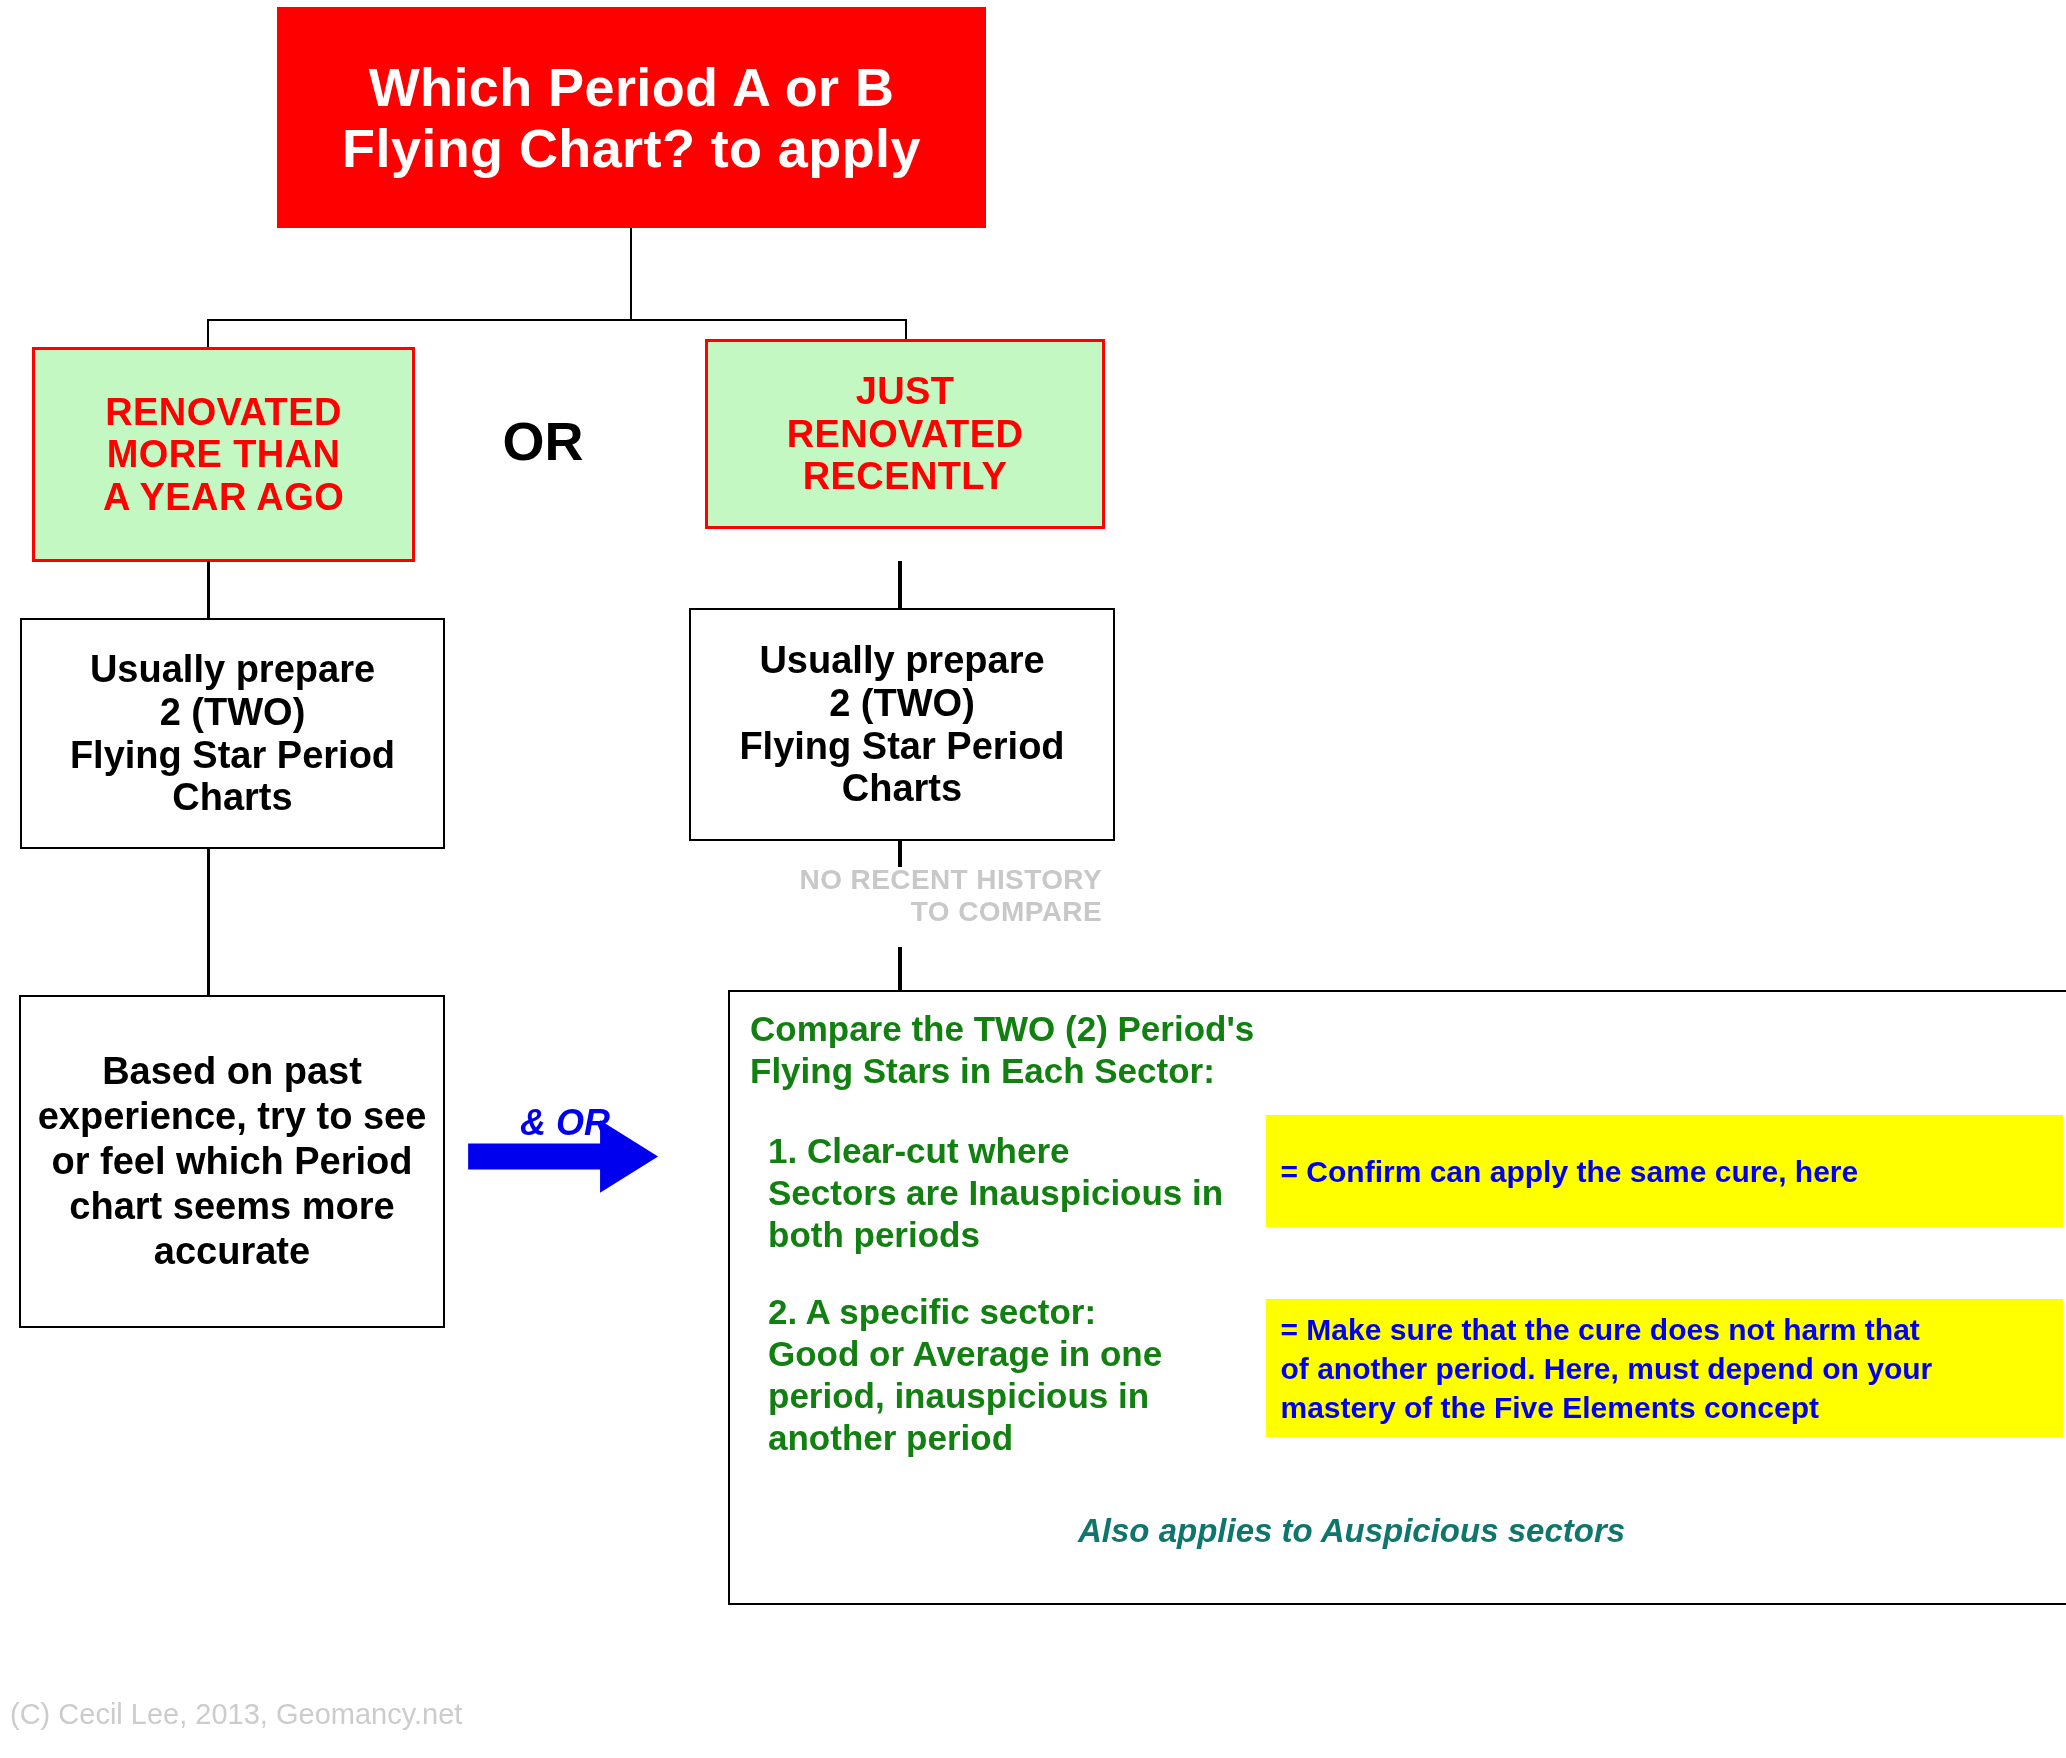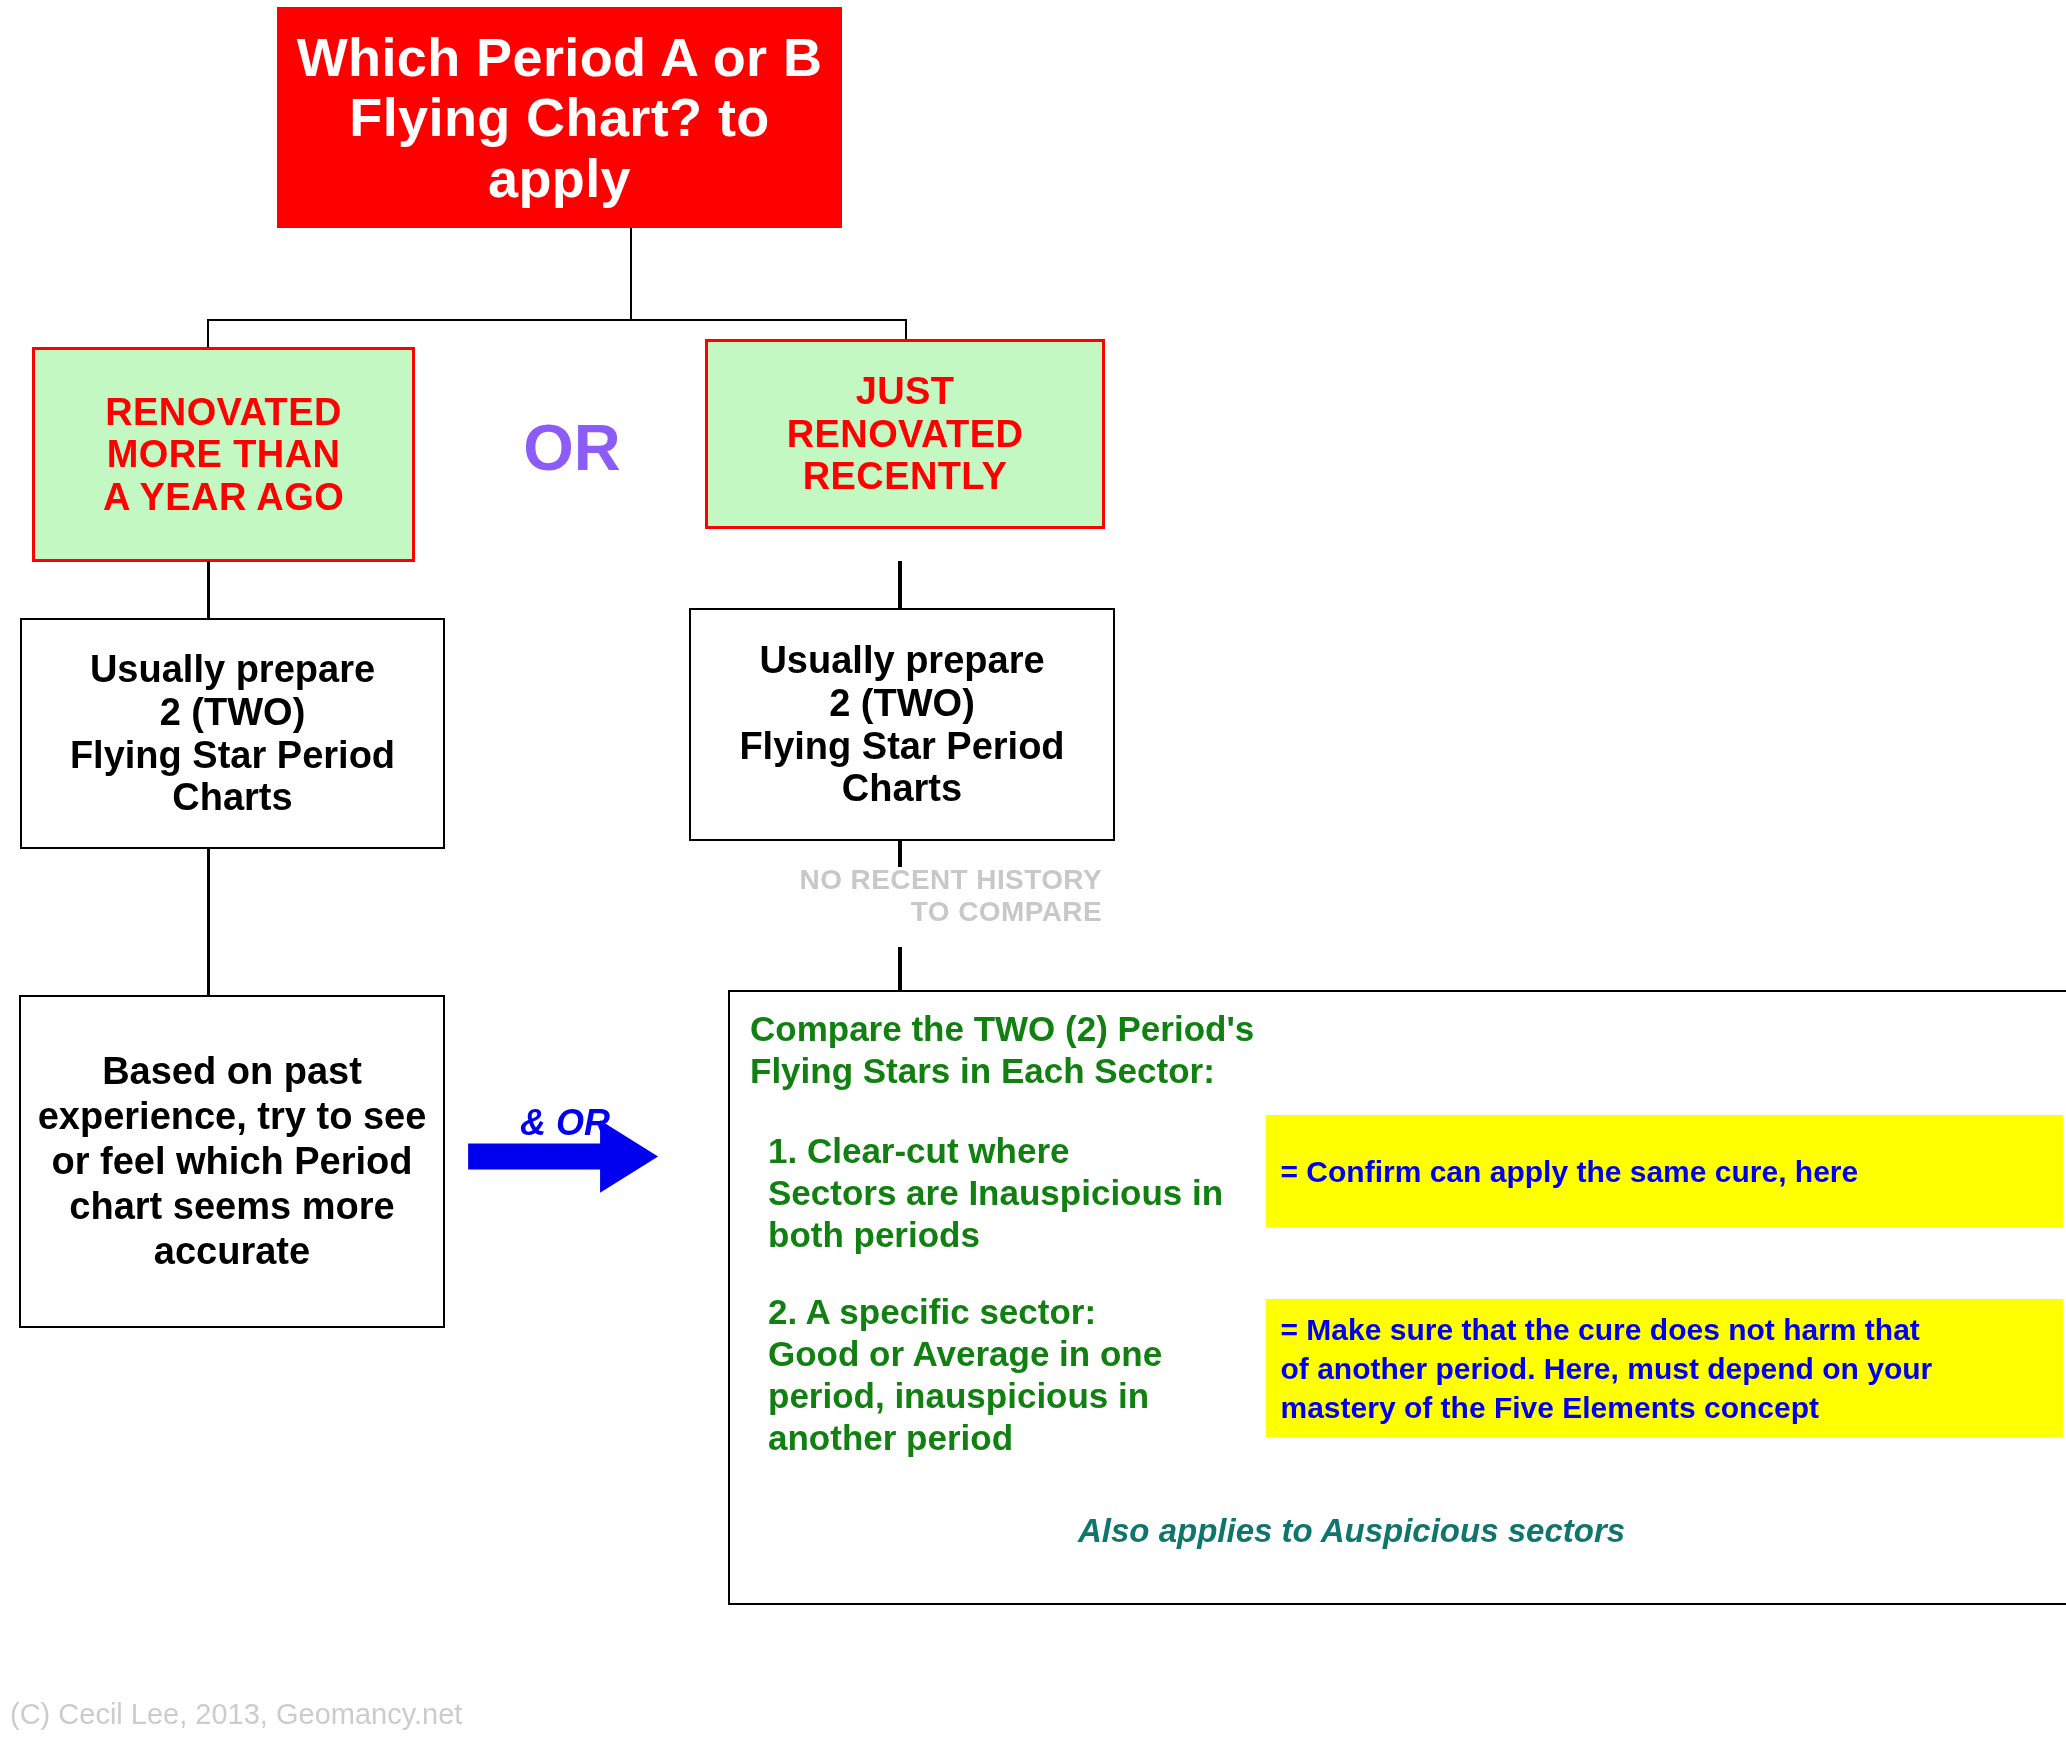--- a/index.html
+++ b/index.html
@@ -29,21 +29,21 @@
   }
   .line {
     position: absolute;
     background: #000000;
   }
 
   
   #title-box {
     left: 277px;
     top: 7.2px;
-    width: 565px;
+    width: 709px;
     height: 221px;
     background: #fe0000;
     color: #ffffff;
     font-size: 54px;
     font-weight: bold;
     letter-spacing: 0.4px;
   }
   #title-box .tline { display: block; }
 
   
@@ -54,26 +54,26 @@
     font-weight: bold;
     font-size: 38px;
     letter-spacing: 0.4px;
   }
   #branch-left-box  { left: 32px;  top: 347px; width: 383px; height: 215px; }
   #branch-right-box { left: 705px; top: 339px; width: 400px; height: 190px; text-align: center; }
 
   
   #or-label {
     position: absolute;
-    left: 507px;
+    left: 478px;
     top: 410px;
     width: 130px;
     text-align: center;
-    color: #8b5cf6;
-    font-size: 65px;
+    color: #000000;
+    font-size: 54px;
     font-weight: bold;
   }
 
   
   .white-box {
     background: #ffffff;
     border: 2.9px solid #000000;
     color: #000000;
     font-weight: bold;
     font-size: 38px;

